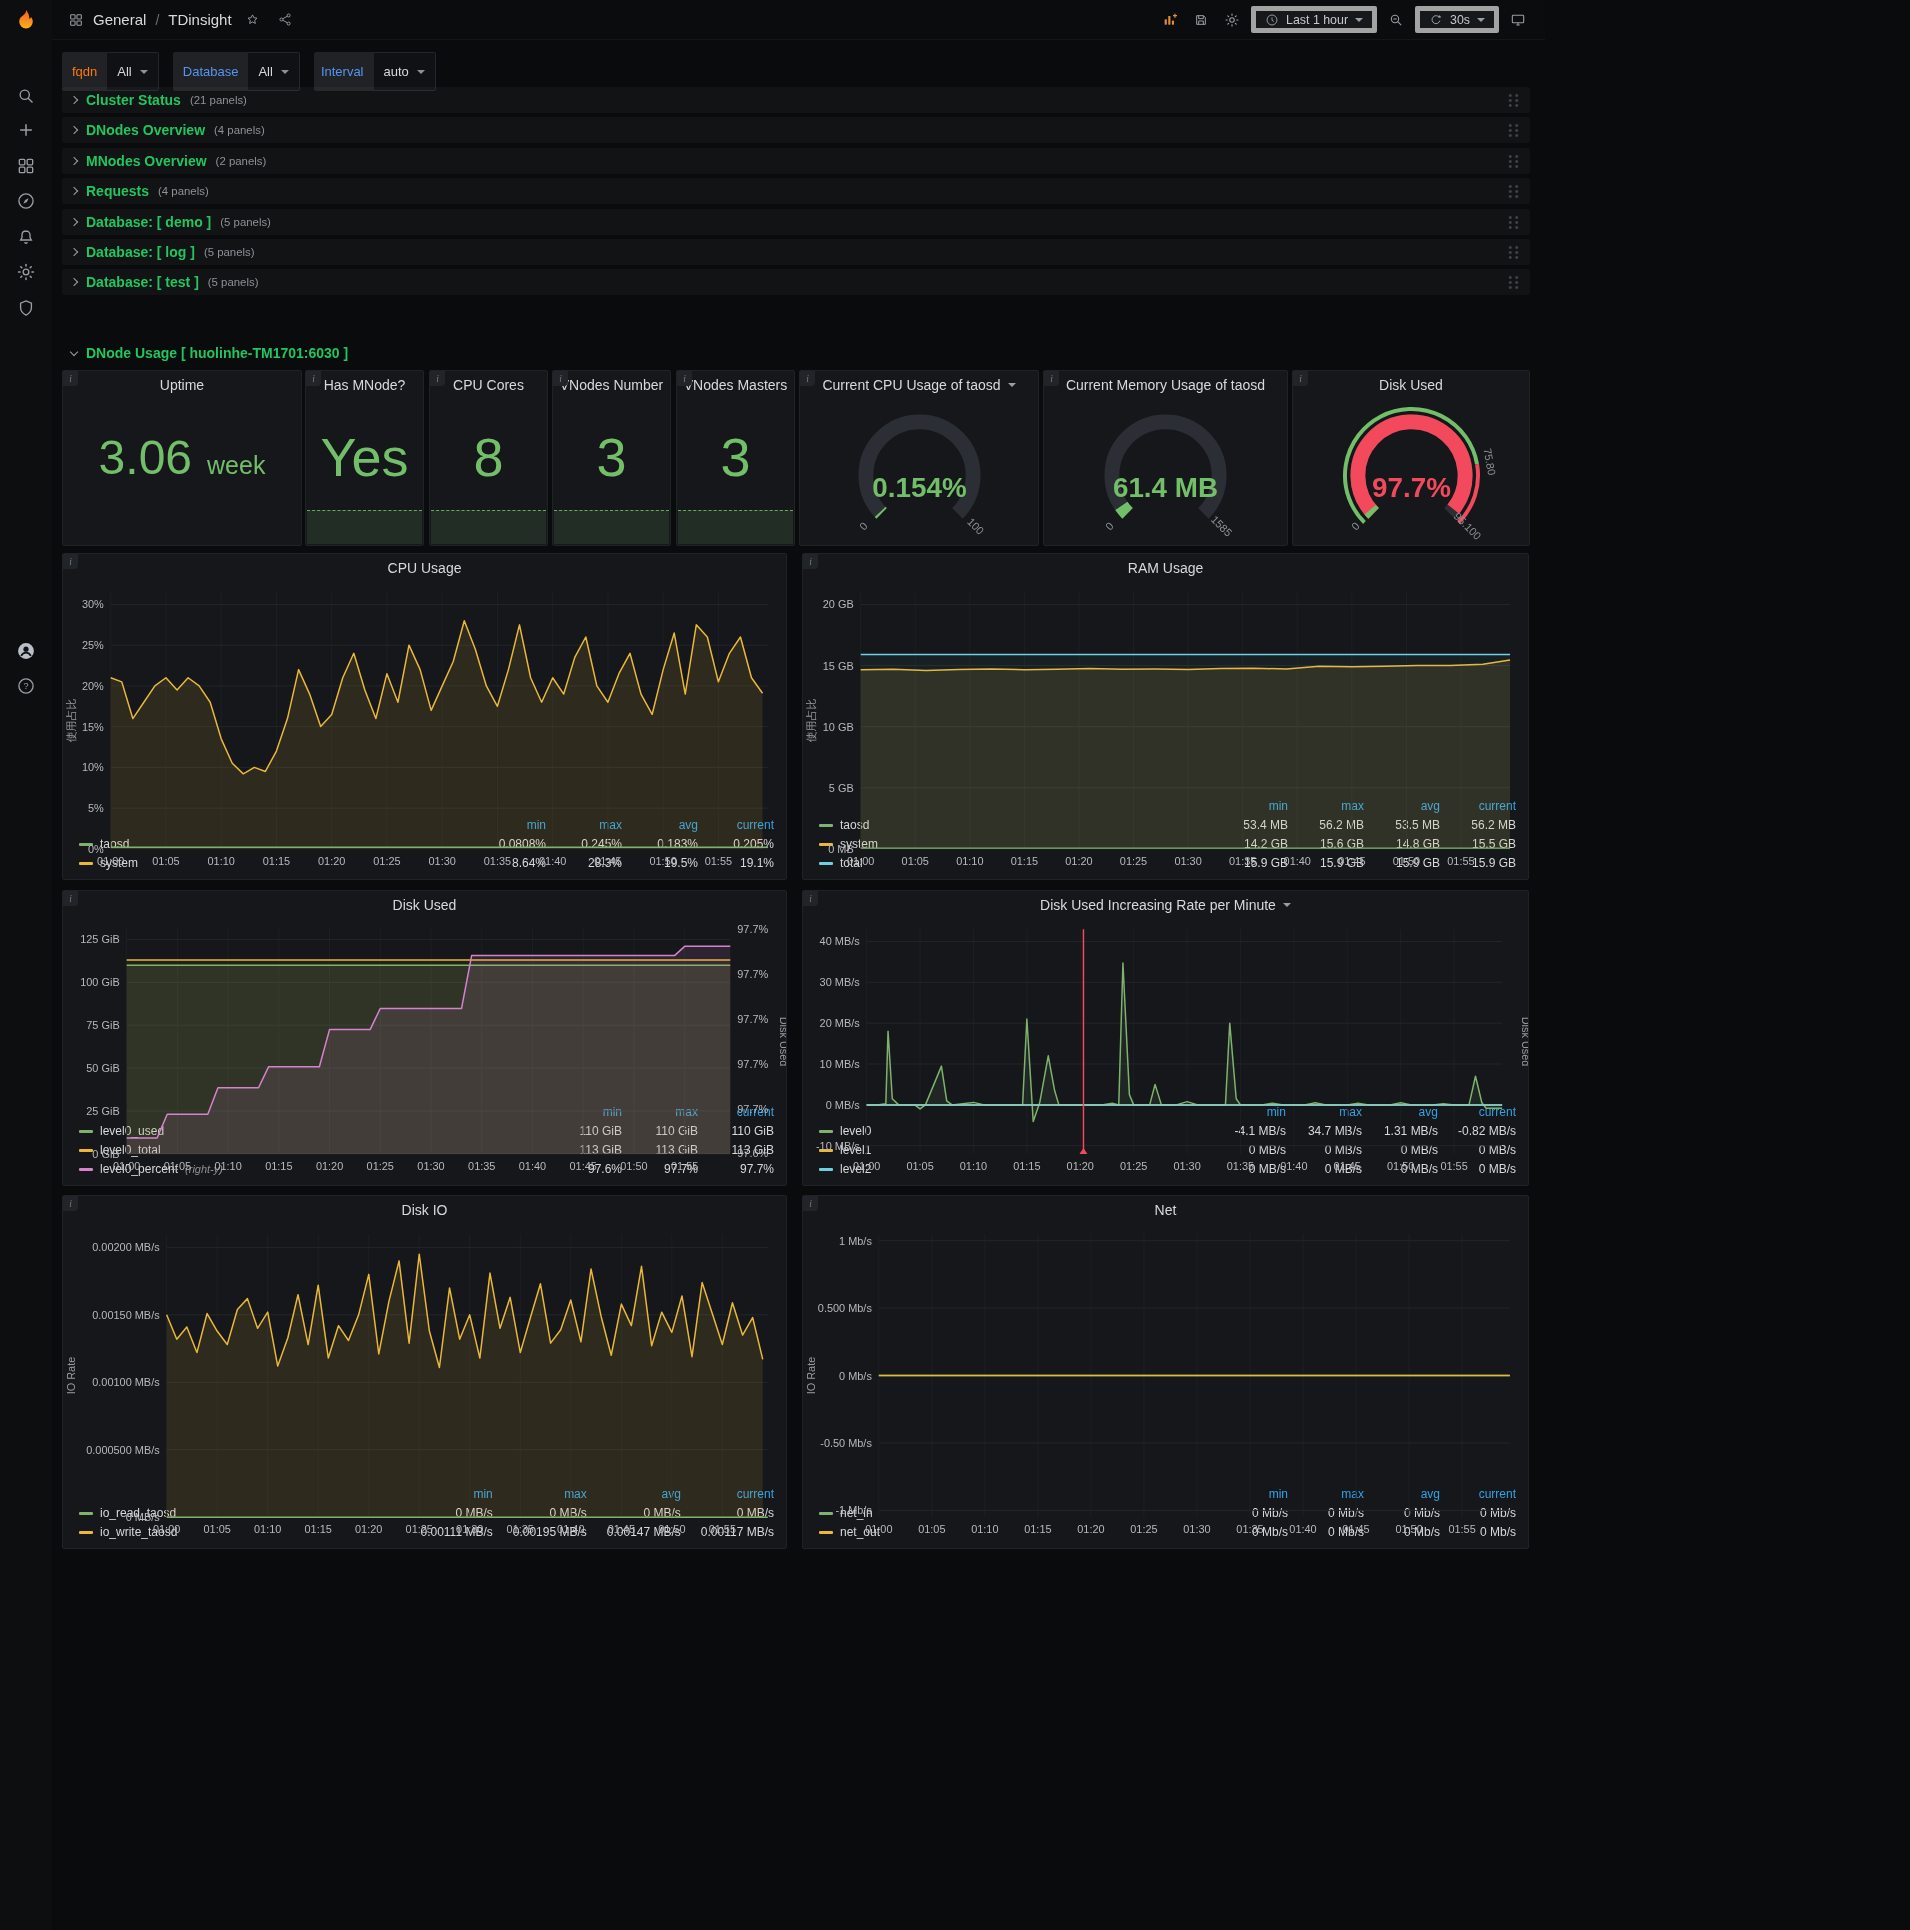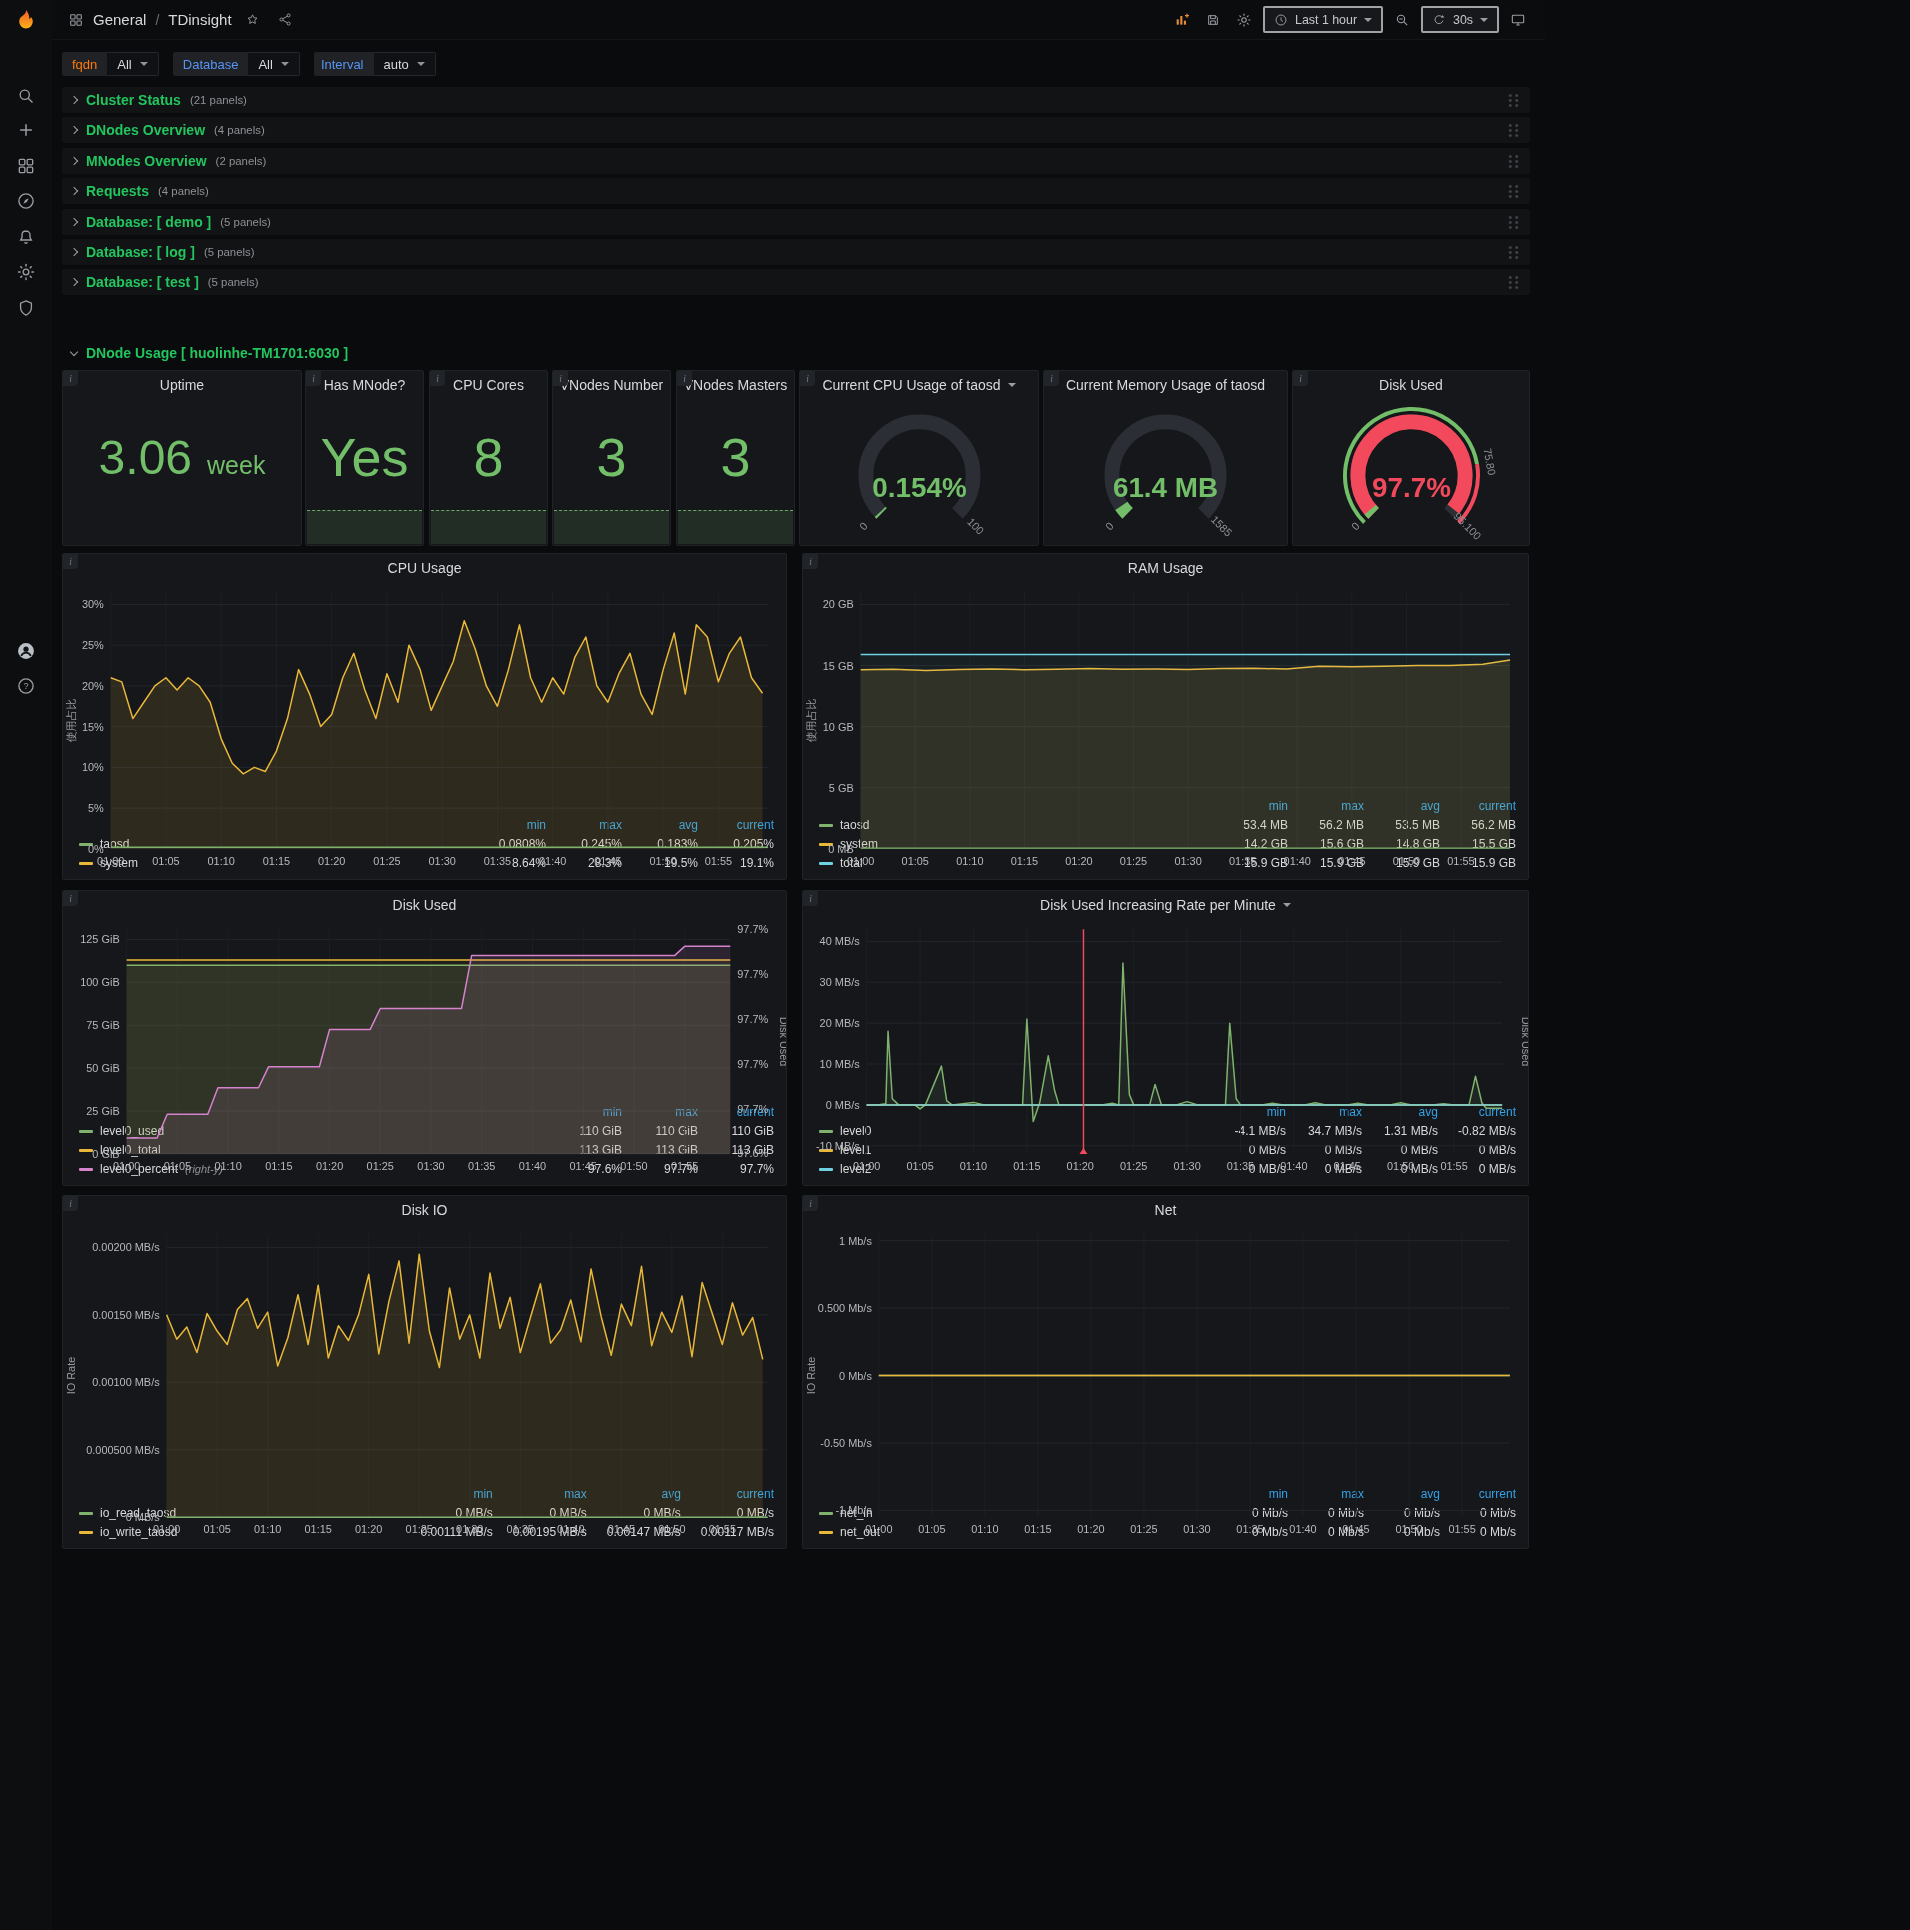--- a/index.html
+++ b/index.html
@@ -17,29 +17,29 @@
   
   #navbar{position:absolute;left:52px;top:0;width:1493px;height:40px;display:flex;align-items:center;padding:0 15px 0 16px;background:#0b0c0e;border-bottom:1px solid #141619;z-index:4}
   .bc{display:flex;align-items:center;gap:9px}
   .bc svg{width:16px;height:16px;color:#9a9ea3}
   .bc-sec,.bc-page{font-size:15px;color:#d8d9da;cursor:pointer}
   .bc-sep{color:#6e7076;font-size:14px}
   .nav-ibtn{background:none;border:none;color:#9a9ea3;width:24px;height:24px;display:flex;align-items:center;justify-content:center;cursor:pointer;padding:0}
   .nav-ibtn svg{width:15px;height:15px}
   #nav-right{margin-left:auto;display:flex;align-items:center;gap:7px}
   #nav-right .nav-ibtn svg{width:16px;height:16px}
-  .nav-pill{display:flex;align-items:center;gap:7px;height:27px;padding:0 9px;background:#16181c;border:2px solid #a3a3a3;border-radius:2px;color:#c7c8ca;font-size:12.4px;cursor:pointer}
+  .nav-pill{display:flex;align-items:center;gap:7px;height:27px;padding:0 9px;background:#16181c;border:5px solid #a3a3a3;border-radius:2px;color:#c7c8ca;font-size:12.4px;cursor:pointer}
   .nav-pill svg{width:14px;height:14px;color:#9a9ea3}
   .caret-tri{width:0;height:0;border-left:4px solid transparent;border-right:4px solid transparent;border-top:4px solid #9a9ea3}
   .addpanel-c{color:#e58c3a !important}
 
   
   #content{position:absolute;left:0;top:40px;width:1910px;height:1891px}
   #submenu{position:absolute;left:62px;top:12px;display:flex;align-items:center}
-  .var-chip{display:flex;align-items:stretch;height:24px;margin-right:14px;font-size:13px}
+  .var-chip{display:flex;align-items:stretch;height:39px;margin-right:14px;font-size:13px}
   .var-label{display:flex;align-items:center;padding:0 10px;background:#202226;border-radius:2px 0 0 2px;font-weight:500}
   .var-value{display:flex;align-items:center;gap:8px;padding:0 10px;background:#101114;border:1px solid #24262b;border-left:none;border-radius:0 2px 2px 0;color:#d8d9da;cursor:pointer}
   .chip-caret{width:0;height:0;border-left:4px solid transparent;border-right:4px solid transparent;border-top:4px solid #8e9196}
 
   .row-header{position:absolute;left:62px;width:1468px;height:26px;display:flex;align-items:center;background:rgba(255,255,255,0.035);border-radius:2px;cursor:pointer}
   .row-header.expanded{background:transparent}
   .chev{display:inline-block;width:6px;height:6px;border-right:1.5px solid #9fa2a7;border-bottom:1.5px solid #9fa2a7;transform:rotate(-45deg);margin:0 9px 0 9px}
   .chev.down{transform:rotate(45deg);margin-top:-3px}
   .row-title{font-size:14px;font-weight:600;color:#22c55e}
   .row-count{margin-left:9px;font-size:11.4px;color:#8e9196}

